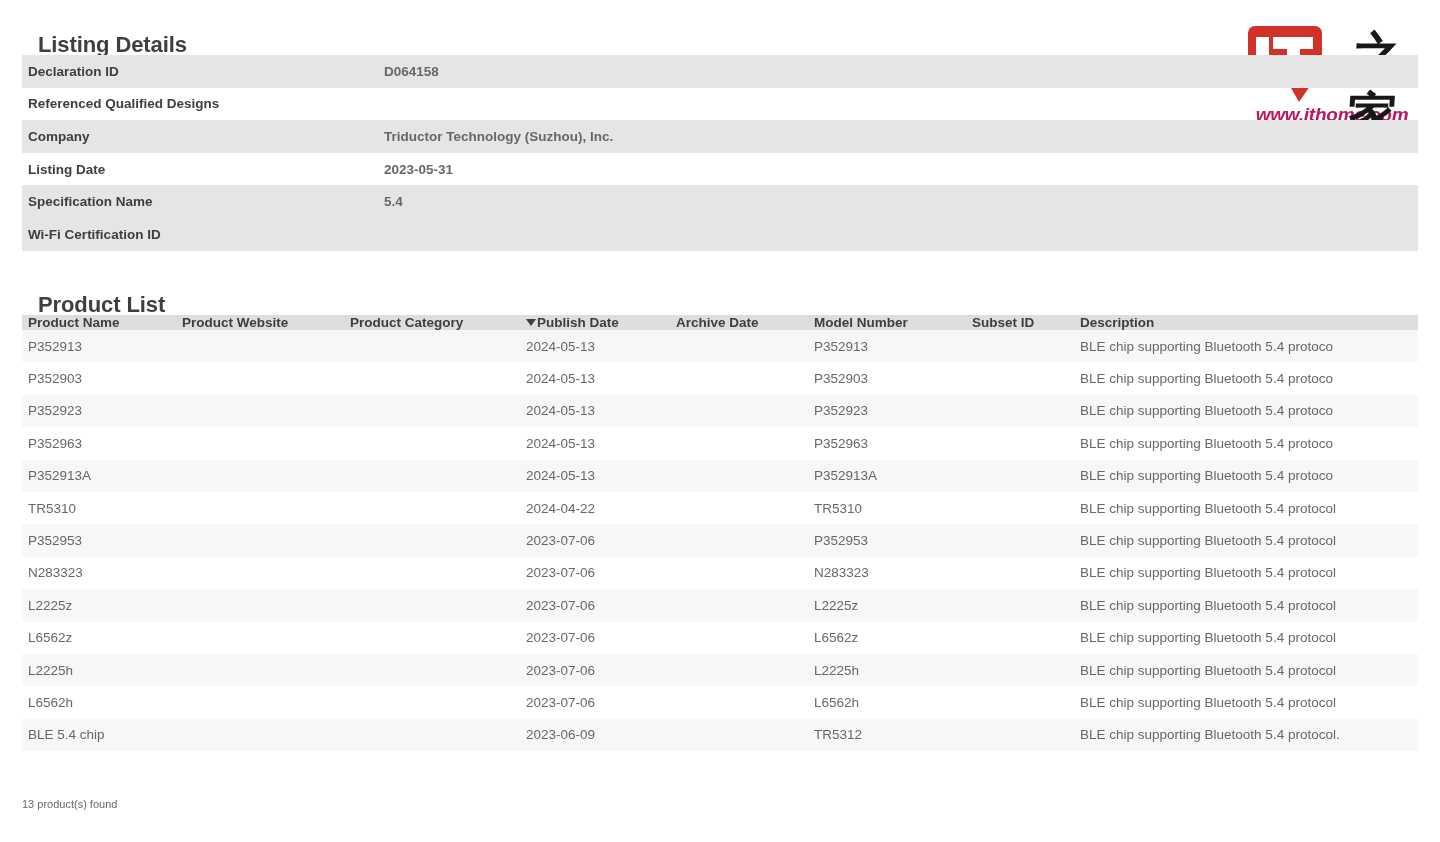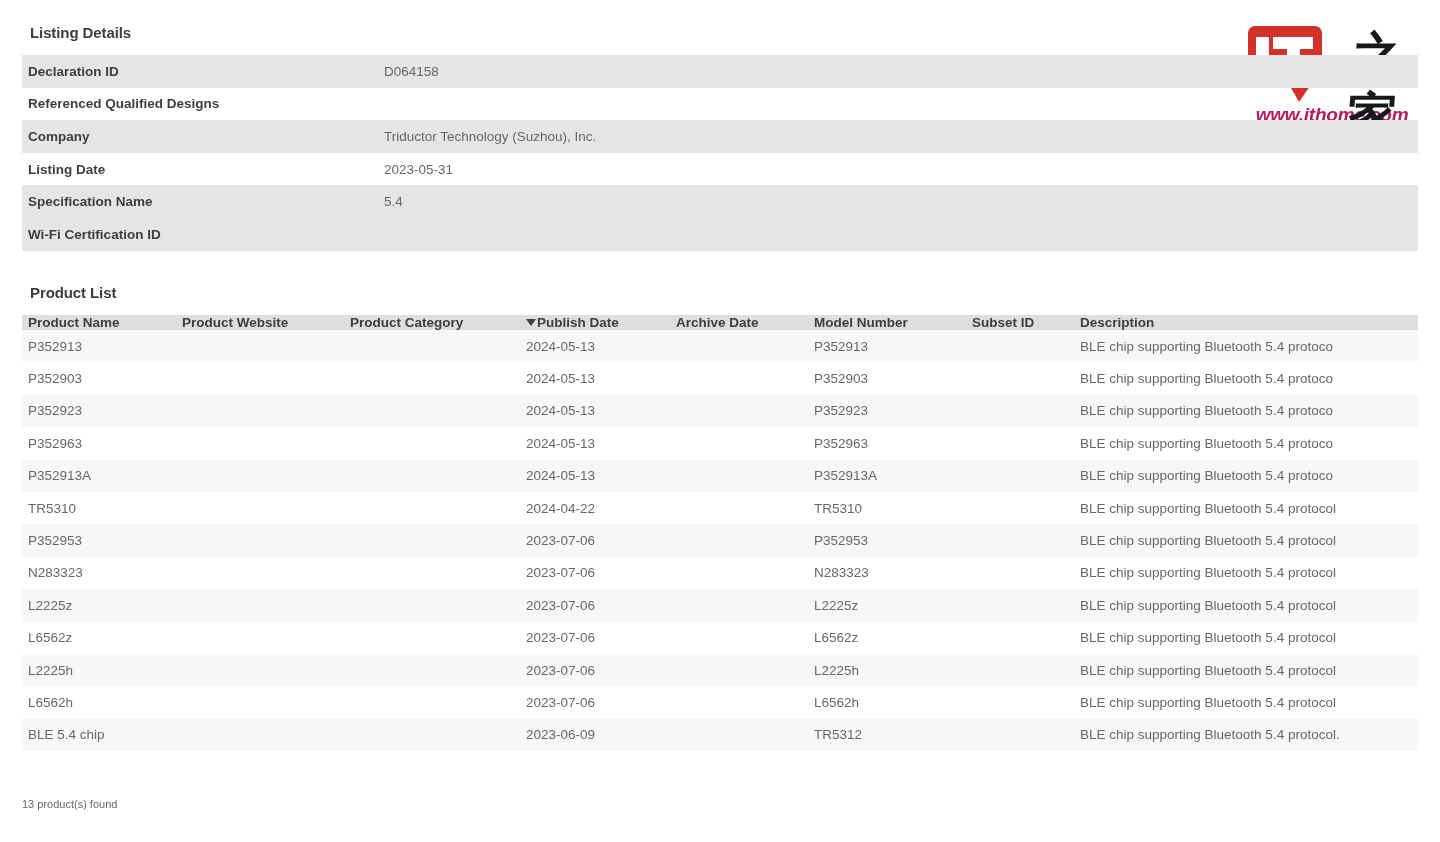--- a/index.html
+++ b/index.html
@@ -101,44 +101,45 @@
     margin-top: 2px;
     font-size: 19px;
     font-weight: 700;
     color: #be185d;
     letter-spacing: -0.2px;
     font-style: italic;
   }
 
   
   .section-title {
-    font-size: 15px;
+    font-size: 22px;
     font-weight: 700;
     color: #3c4043;
-    margin: 8px;
+    margin: 16px;
     padding: 0;
     letter-spacing: -0.1px;
   }
   #listing-title-wrap { position: absolute; left: 22px; top: 16px; }
   #product-title-wrap { position: absolute; left: 22px; top: 276px; }
 
   
   .details-table {
     position: absolute;
     left: 22px;
     top: 55px;
     width: 1396px;
     border-collapse: collapse;
     font-size: 13.5px;
   }
   .details-table tr { height: 32.6px; }
   .details-table td {
     padding: 0 0 0 6px;
     vertical-align: middle;
     border: none;
+    font-weight: bold;
   }
   .details-table tr.shade { background: #e5e5e5; }
   .details-table td.lbl {
     width: 350px;
     font-weight: 700;
     color: #3c4043;
     font-size: 13.5px;
   }
   .details-table td.val {
     color: #65686b;

